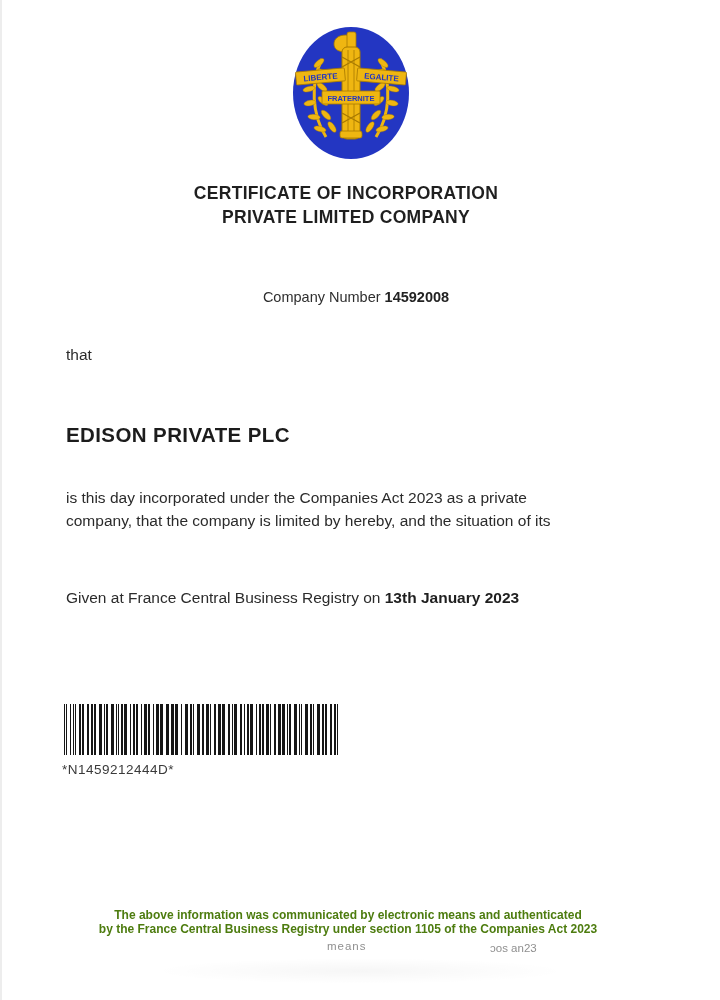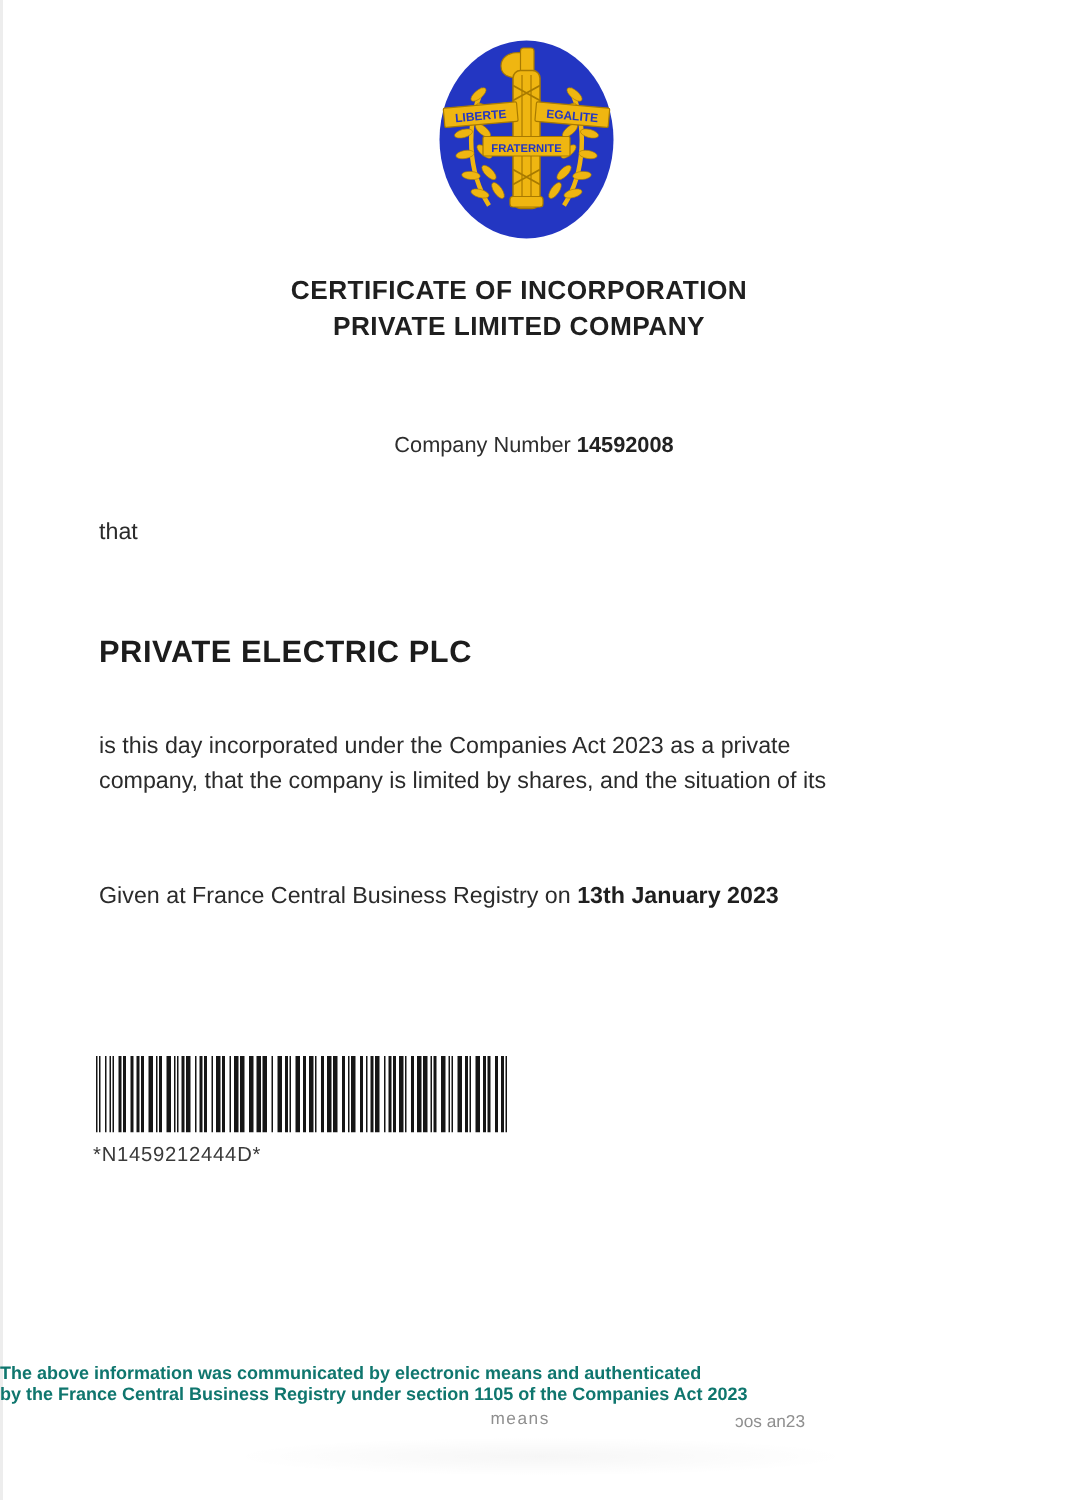--- a/index.html
+++ b/index.html
@@ -44,21 +44,21 @@
     position:absolute; left:64px; top:704px; width:274px; height:51px;
     font-size:0; overflow:hidden; white-space:nowrap;
   }
   .barcode i { display:inline-block; height:100%; background:#161616; vertical-align:top; }
   .barcode-text {
     position:absolute; left:62px; top:762px; font-size:13.5px; letter-spacing:0.5px; color:#3a3a3a;
   }
 
   .footer {
     position:absolute; left:0; top:908px; width:696px;
-    font-weight:bold; font-size:12px; line-height:14px; color:#0f766e;
+    text-align:center; font-weight:bold; font-size:12px; line-height:14px; color:#4d7c0f;
   }
   .faint { position:absolute; font-size:11.5px; color:#8f8f8f; }
   .faint-left  { left:327px; top:940px; letter-spacing:1px; }
   .faint-right { left:490px; top:942px; }
   .smudge {
     position:absolute; left:150px; top:958px; width:420px; height:26px;
     background:radial-gradient(ellipse at center, rgba(0,0,0,0.035), rgba(0,0,0,0) 70%);
   }
 </style>
 </head>
@@ -127,25 +127,25 @@
   </div>
 
   <div class="company-number">
     <span>Company Number </span><b>14592008</b>
   </div>
 
   <div class="para para-registrar">
     <div>that</div>
   </div>
 
-  <div class="company-name">PRIVATE ELECTRIC PLC</div>
+  <div class="company-name">EDISON PRIVATE PLC</div>
 
   <div class="para para-incorp">
     <div>is this day incorporated under the Companies Act 2023 as a private</div>
-    <div>company, that the company is limited by shares, and the situation of its</div>
+    <div>company, that the company is limited by hereby, and the situation of its</div>
   </div>
 
   <div class="given-line">
     <span>Given at France Central Business Registry on </span><b>13th January 2023</b>
   </div>
 
   <div class="barcode"><i style="width:1px;margin-right:1px"></i><i style="width:1px;margin-right:3px"></i><i style="width:1px;margin-right:2px"></i><i style="width:1px;margin-right:1px"></i><i style="width:1px;margin-right:3px"></i><i style="width:2px;margin-right:1px"></i><i style="width:2px;margin-right:3px"></i><i style="width:2px;margin-right:2px"></i><i style="width:2px;margin-right:1px"></i><i style="width:2px;margin-right:3px"></i><i style="width:3px;margin-right:2px"></i><i style="width:1px;margin-right:1px"></i><i style="width:2px;margin-right:3px"></i><i style="width:3px;margin-right:2px"></i><i style="width:1px;margin-right:1px"></i><i style="width:1px;margin-right:2px"></i><i style="width:2px;margin-right:1px"></i><i style="width:3px;margin-right:3px"></i><i style="width:1px;margin-right:2px"></i><i style="width:2px;margin-right:1px"></i><i style="width:2px;margin-right:3px"></i><i style="width:1px;margin-right:2px"></i><i style="width:3px;margin-right:1px"></i><i style="width:2px;margin-right:3px"></i><i style="width:1px;margin-right:2px"></i><i style="width:3px;margin-right:1px"></i><i style="width:3px;margin-right:3px"></i><i style="width:3px;margin-right:2px"></i><i style="width:3px;margin-right:1px"></i><i style="width:3px;margin-right:3px"></i><i style="width:1px;margin-right:3px"></i><i style="width:3px;margin-right:2px"></i><i style="width:2px;margin-right:1px"></i><i style="width:1px;margin-right:3px"></i><i style="width:3px;margin-right:2px"></i><i style="width:2px;margin-right:2px"></i><i style="width:3px;margin-right:1px"></i><i style="width:1px;margin-right:3px"></i><i style="width:2px;margin-right:2px"></i><i style="width:3px;margin-right:1px"></i><i style="width:3px;margin-right:3px"></i><i style="width:2px;margin-right:2px"></i><i style="width:1px;margin-right:1px"></i><i style="width:3px;margin-right:3px"></i><i style="width:2px;margin-right:2px"></i><i style="width:1px;margin-right:2px"></i><i style="width:2px;margin-right:1px"></i><i style="width:3px;margin-right:3px"></i><i style="width:1px;margin-right:2px"></i><i style="width:2px;margin-right:1px"></i><i style="width:2px;margin-right:2px"></i><i style="width:3px;margin-right:1px"></i><i style="width:1px;margin-right:3px"></i><i style="width:2px;margin-right:2px"></i><i style="width:3px;margin-right:1px"></i><i style="width:3px;margin-right:2px"></i><i style="width:1px;margin-right:1px"></i><i style="width:2px;margin-right:3px"></i><i style="width:3px;margin-right:2px"></i><i style="width:1px;margin-right:1px"></i><i style="width:1px;margin-right:3px"></i><i style="width:3px;margin-right:2px"></i><i style="width:2px;margin-right:1px"></i><i style="width:1px;margin-right:3px"></i><i style="width:3px;margin-right:2px"></i><i style="width:2px;margin-right:1px"></i><i style="width:2px;margin-right:3px"></i><i style="width:2px;margin-right:2px"></i><i style="width:2px;margin-right:1px"></i><i style="width:2px;margin-right:3px"></i></div>
   <div class="barcode-text">*N1459212444D*</div>
 
   <div class="footer">

